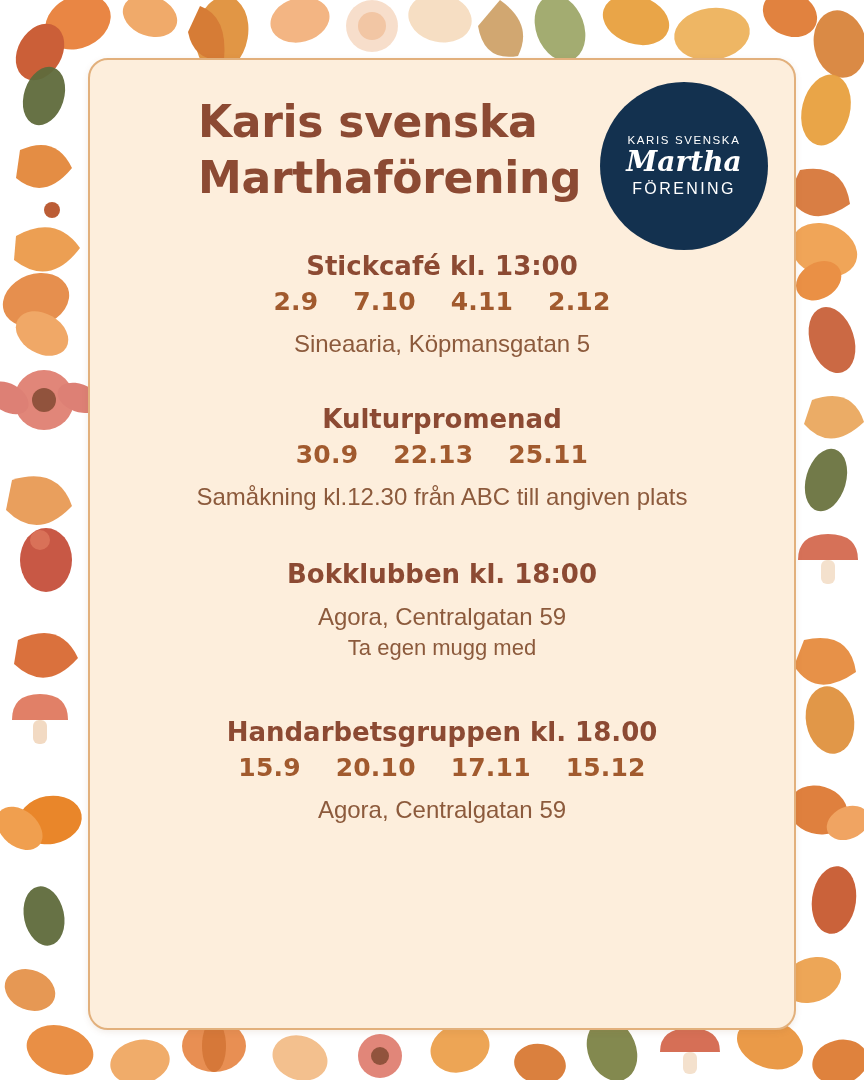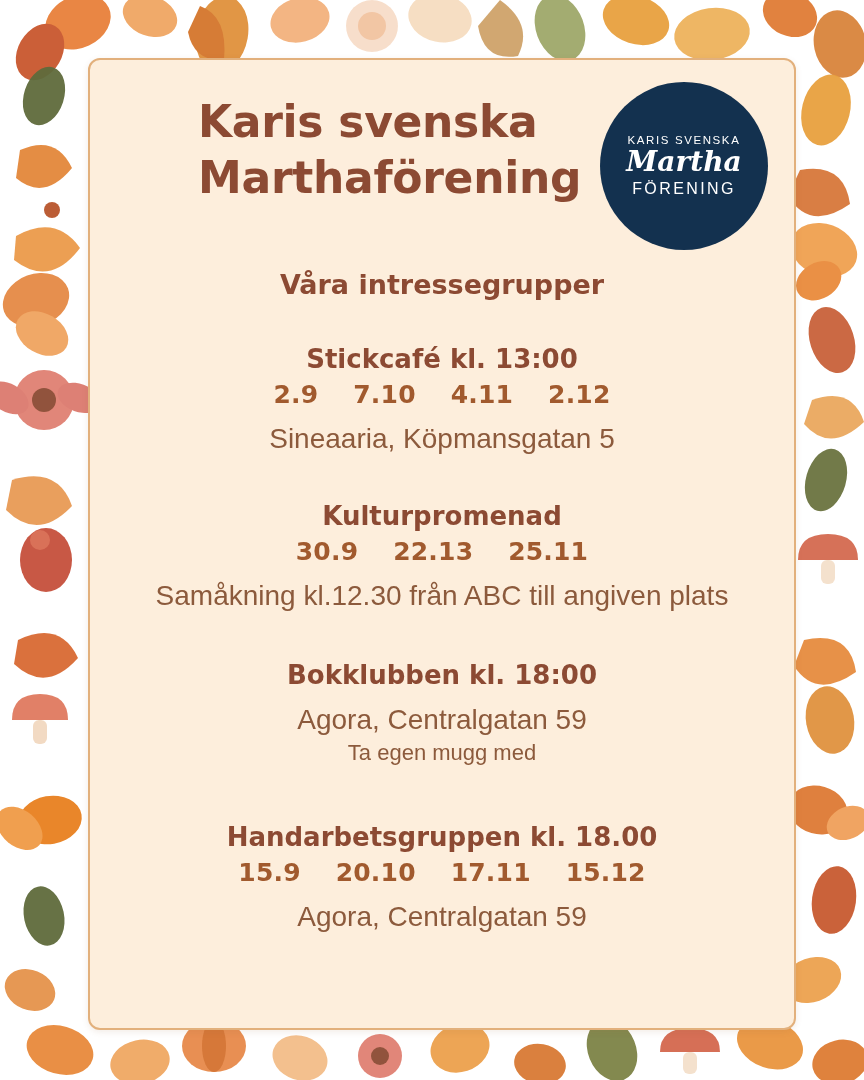--- a/index.html
+++ b/index.html
@@ -29,21 +29,21 @@
 
   
   .card {
     position: absolute;
     left: 88px;
     top: 58px;
     width: 708px;
     height: 972px;
     background: #fdeedc;
     border: 2px solid #e2b07c;
-    border-radius: 12px;
+    border-radius: 20px;
     box-shadow: 0 2px 6px rgba(150,100,60,0.12);
     padding: 34px 30px 0 30px;
   }
 
   .title {
     font-family: "DejaVu Sans", sans-serif;
     font-weight: bold;
     font-size: 44px;
     line-height: 1.28;
     color: #8c4a33;
@@ -112,21 +112,21 @@
     font-family: "DejaVu Sans", sans-serif;
     font-weight: bold;
     font-size: 25px;
     color: #a15a2e;
     margin: 0 0 4px 0;
     letter-spacing: 0.2px;
   }
   .group-dates span { margin: 0 13px; }
   .group-place {
     font-family: "Liberation Sans", sans-serif;
-    font-size: 28px;
+    font-size: 24px;
     color: #8c5a3c;
     margin: 14px 0 0 0;
     font-weight: 400;
     text-align: center;
   }
   .group-note {
     font-family: "Liberation Sans", sans-serif;
     font-size: 22px;
     color: #8c5a3c;
     margin: 4px 0 0 0;
@@ -251,21 +251,20 @@
       <span>Karis svenska</span><br>
       <span>Marthaförening</span>
     </h1>
 
     <div class="logo">
       <div class="logo-top">KARIS SVENSKA</div>
       <div class="logo-main">Martha</div>
       <div class="logo-bottom">FÖRENING</div>
     </div>
 
-    <h2 class="subtitle">Våra intressegrupper</h2>
 
     <div class="group g-stick">
       <div class="group-name">Stickcafé kl. 13:00</div>
       <div class="group-dates">
         <span>2.9</span>
         <span>7.10</span>
         <span>4.11</span>
         <span>2.12</span>
       </div>
       <div class="group-place">Sineaaria, Köpmansgatan 5</div>

